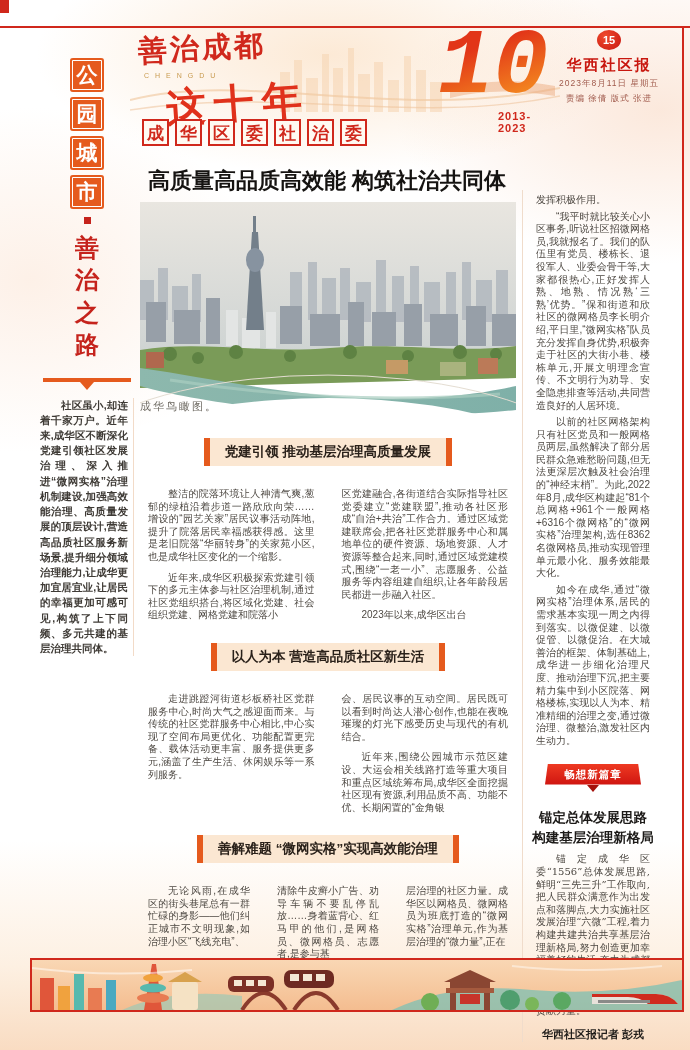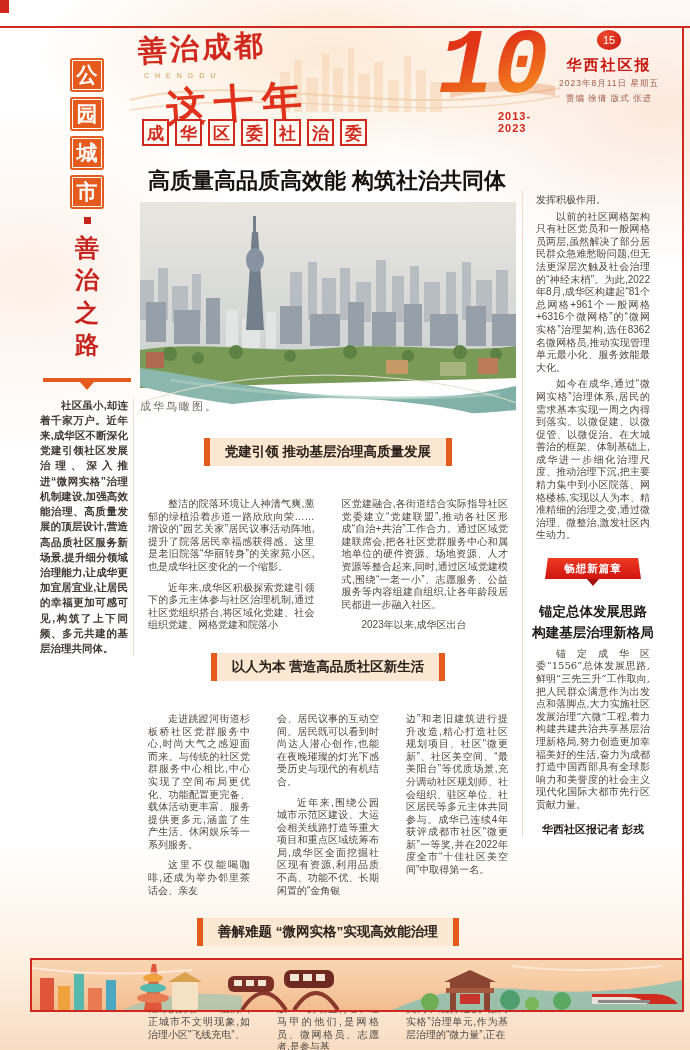--- a/index.html
+++ b/index.html
@@ -20,21 +20,21 @@
   .header-skyline{position:absolute;left:130px;top:30px;width:430px;height:92px;opacity:.8;}
   .logo{position:absolute;left:138px;top:32px;width:400px;height:95px;}
   .logo-l1{display:block;font-family:"DejaVu Serif",serif;font-weight:bold;font-size:29px;color:#d0281c;letter-spacing:3px;transform:rotate(-3deg);transform-origin:left;}
   .logo-sub{display:block;font-size:7px;color:#c89a4e;letter-spacing:6px;margin:0 0 0 6px;}
   .logo-l2{display:block;font-family:"DejaVu Serif",serif;font-weight:bold;font-size:40px;color:#e0311b;letter-spacing:8px;margin:2px 0 0 28px;transform:rotate(-4deg);transform-origin:left;}
   .logo-num{position:absolute;left:300px;top:-10px;font-family:Liberation Mono, monospace;font-weight:bold;font-style:italic;font-size:92px;line-height:1;background:linear-gradient(160deg,#e23518 30%,#f2811f 75%,#f6a93c);-webkit-background-clip:text;background-clip:text;color:transparent;}
   .logo-years{position:absolute;left:352px;top:78px;font-size:11px;font-weight:bold;color:#d0281c;letter-spacing:1px;margin-left:8px;}
 
   
   .masthead{position:absolute;left:545px;top:30px;width:128px;text-align:center;}
-  .page-circle{width:24px;height:20px;margin:0 auto 6px;border-radius:50%;background:radial-gradient(circle at 35% 30%,#ef4a2d,#c8170f);color:#fff;font-size:11px;font-weight:normal;line-height:20px;}
+  .page-circle{width:24px;height:20px;margin:0 auto 6px;border-radius:50%;background:radial-gradient(circle at 35% 30%,#ef4a2d,#c8170f);color:#fff;font-size:11px;font-weight:bold;line-height:20px;}
   .masthead-title{font-size:15px;font-weight:bold;color:#c8170f;letter-spacing:2px;}
   .masthead-date,.masthead-staff{font-size:8.5px;color:#a05a4c;margin-top:3px;letter-spacing:1px;}
 
   
   .sidebar{position:absolute;left:40px;top:58px;width:94px;}
   .side-boxes{width:36px;margin:0 auto;}
   .side-box{width:34px;height:34px;margin:0 auto 5px;background:#e55a1d;border-radius:3px;box-shadow:inset 0 0 0 2px #e55a1d, inset 0 0 0 3px #ffffff;color:#fff;font-weight:bold;font-size:21px;text-align:center;line-height:34px;font-family:"DejaVu Serif",serif;}
   .side-dot{width:7px;height:7px;background:#c5231c;margin:8px auto;}
   .side-calli span{display:block;text-align:center;font-family:"DejaVu Serif",serif;font-weight:bold;font-size:24px;color:#c5231c;line-height:1.35;}
   .side-divider{position:relative;width:88px;height:4px;background:#e55a1d;margin:16px auto 0;}
@@ -46,21 +46,21 @@
   .kicker span{width:27px;height:27px;border:2px solid #d0281c;background:#fffaf2;color:#d0281c;font-family:"DejaVu Serif",serif;font-weight:bold;font-size:17px;text-align:center;line-height:24px;}
   .headline{position:absolute;left:148px;top:151px;width:516px;font-size:22px;font-weight:bold;color:#151311;letter-spacing:0;white-space:nowrap;}
 
   
   .photo{position:absolute;left:140px;top:202px;width:376px;height:230px;overflow:hidden;}
   .photo svg{display:block;}
   .photo-caption{position:absolute;left:0;right:0;bottom:18px;text-align:left;font-family:"DejaVu Serif",serif;font-size:11px;color:#6e6a62;letter-spacing:2px;}
 
   
   .main-sections{position:absolute;left:140px;top:438px;width:376px;}
-  .sec-head{display:table;margin:0 auto 24px;background:#fbe7d2;border-left:6px solid #e55a1d;border-right:6px solid #e55a1d;padding:5px 15px;font-size:13.5px;font-weight:bold;color:#2a211a;white-space:nowrap;}
+  .sec-head{display:table;margin:0 auto 14px;background:#fbe7d2;border-left:6px solid #e55a1d;border-right:6px solid #e55a1d;padding:5px 15px;font-size:13.5px;font-weight:bold;color:#2a211a;white-space:nowrap;}
   .sec-cols{display:flex;gap:11px;margin-bottom:13px;}
   .sec-col{flex:1;min-width:0;}
   .sec-col p{margin:8px;font-size:10px;line-height:1.26;color:#4d4842;text-align:justify;text-indent:2em;}
   .sec-col p.cont{text-indent:0;}
 
   
   .rightcol{position:absolute;left:522px;top:190px;width:132px;border-left:1px solid #f0dccb;padding-left:9px;}
   .rightcol p{margin:4px;font-size:10px;line-height:1.26;color:#4d4842;text-align:justify;text-indent:2em;}
   .rightcol p.cont{text-indent:0;}
   .ribbon{position:relative;width:96px;height:21px;margin:16px auto 14px;background:linear-gradient(#ee3a22,#cf1510);clip-path:polygon(3% 0,97% 0,100% 100%,0 100%);color:#fff;font-size:10.5px;font-weight:bold;text-align:center;line-height:21px;letter-spacing:1px;}
@@ -243,48 +243,45 @@
       <div class="sec-col">
         <p class="cont">区党建融合,各街道结合实际指导社区党委建立“党建联盟”,推动各社区形成“自治+共治”工作合力。通过区域党建联席会,把各社区党群服务中心和属地单位的硬件资源、场地资源、人才资源等整合起来,同时,通过区域党建模式,围绕“一老一小”、志愿服务、公益服务等内容组建自组织,让各年龄段居民都进一步融入社区。</p>
         <p>2023年以来,成华区出台</p>
       </div>
     </div>
 
     <div class="sec-head">以人为本 营造高品质社区新生活</div>
     <div class="sec-cols">
       <div class="sec-col">
         <p>走进跳蹬河街道杉板桥社区党群服务中心,时尚大气之感迎面而来。与传统的社区党群服务中心相比,中心实现了空间布局更优化、功能配置更完备、载体活动更丰富、服务提供更多元,涵盖了生产生活、休闲娱乐等一系列服务。</p>
-        <p>这里不仅能喝咖啡,还成为举办邻里茶话会、亲友</p>
       </div>
       <div class="sec-col">
         <p class="cont">会、居民议事的互动空间。居民既可以看到时尚达人潜心创作,也能在夜晚璀璨的灯光下感受历史与现代的有机结合。</p>
         <p>近年来,围绕公园城市示范区建设、大运会相关线路打造等重大项目和重点区域统筹布局,成华区全面挖掘社区现有资源,利用品质不高、功能不优、长期闲置的“金角银</p>
       </div>
-      <div class="sec-col">
-        <p class="cont">边”和老旧建筑进行提升改造,精心打造社区规划项目、社区“微更新”、社区美空间、“最美阳台”等优质场景,充分调动社区规划师、社会组织、驻区单位、社区居民等多元主体共同参与。成华已连续4年获评成都市社区“微更新”一等奖,并在2022年度全市“十佳社区美空间”中取得第一名。</p>
-      </div>
     </div>
 
     <div class="sec-head">善解难题 “微网实格”实现高效能治理</div>
     <div class="sec-cols">
       <div class="sec-col">
         <p>无论风雨,在成华区的街头巷尾总有一群忙碌的身影——他们纠正城市不文明现象,如治理小区“飞线充电”、</p>
       </div>
       <div class="sec-col">
         <p class="cont">清除牛皮癣小广告、劝导车辆不要乱停乱放……身着蓝背心、红马甲的他们,是网格员、微网格员、志愿者,是参与基</p>
       </div>
       <div class="sec-col">
         <p class="cont">层治理的社区力量。成华区以网格员、微网格员为班底打造的“微网实格”治理单元,作为基层治理的“微力量”,正在</p>
       </div>
     </div>
 
   </div>
 
   <div class="rightcol">
     <p class="cont">发挥积极作用。</p>
+    <p>“我平时就比较关心小区事务,听说社区招微网格员,我就报名了。我们的队伍里有党员、楼栋长、退役军人、业委会骨干等,大家都很热心,正好发挥人熟、地熟、情况熟‘三熟’优势。”保和街道和欣社区的微网格员李长明介绍,平日里,“微网实格”队员充分发挥自身优势,积极奔走于社区的大街小巷、楼栋单元,开展文明理念宣传、不文明行为劝导、安全隐患排查等活动,共同营造良好的人居环境。</p>
     <p>以前的社区网格架构只有社区党员和一般网格员两层,虽然解决了部分居民群众急难愁盼问题,但无法更深层次触及社会治理的“神经末梢”。为此,2022年8月,成华区构建起“81个总网格+961个一般网格+6316个微网格”的“微网实格”治理架构,选任8362名微网格员,推动实现管理单元最小化、服务效能最大化。</p>
     <p>如今在成华,通过“微网实格”治理体系,居民的需求基本实现一周之内得到落实。以微促建、以微促管、以微促治。在大城善治的框架、体制基础上,成华进一步细化治理尺度、推动治理下沉,把主要精力集中到小区院落、网格楼栋,实现以人为本、精准精细的治理之变,通过微治理、微整治,激发社区内生动力。</p>
 
     <div class="ribbon">畅想新篇章</div>
     <div class="ribbon-notch"></div>
 
     <div class="r-subhead">
       <div>锚定总体发展思路</div>
       <div>构建基层治理新格局</div>
     </div>

